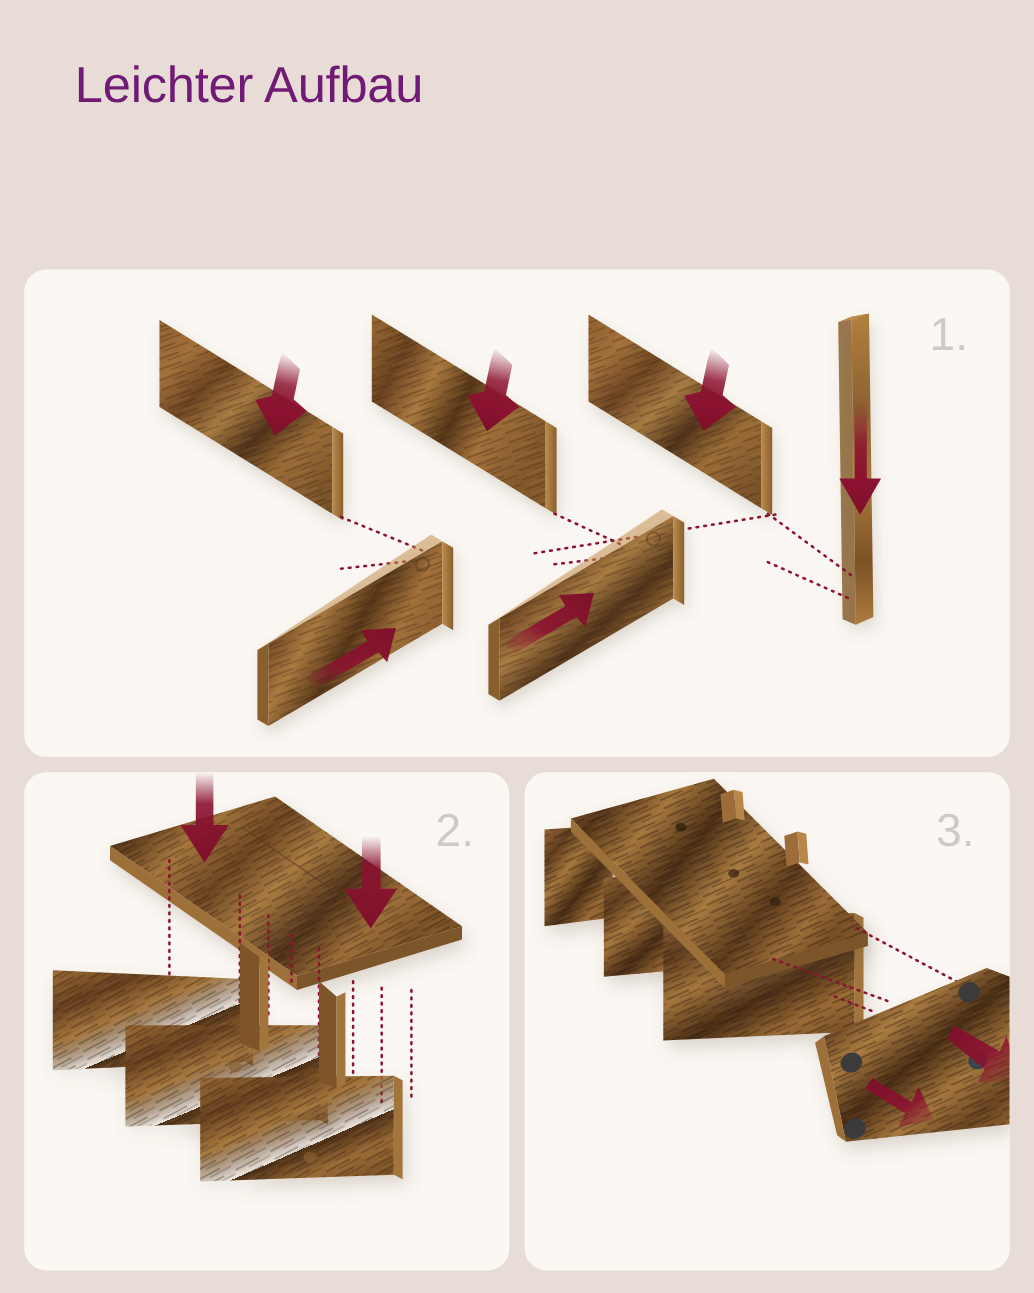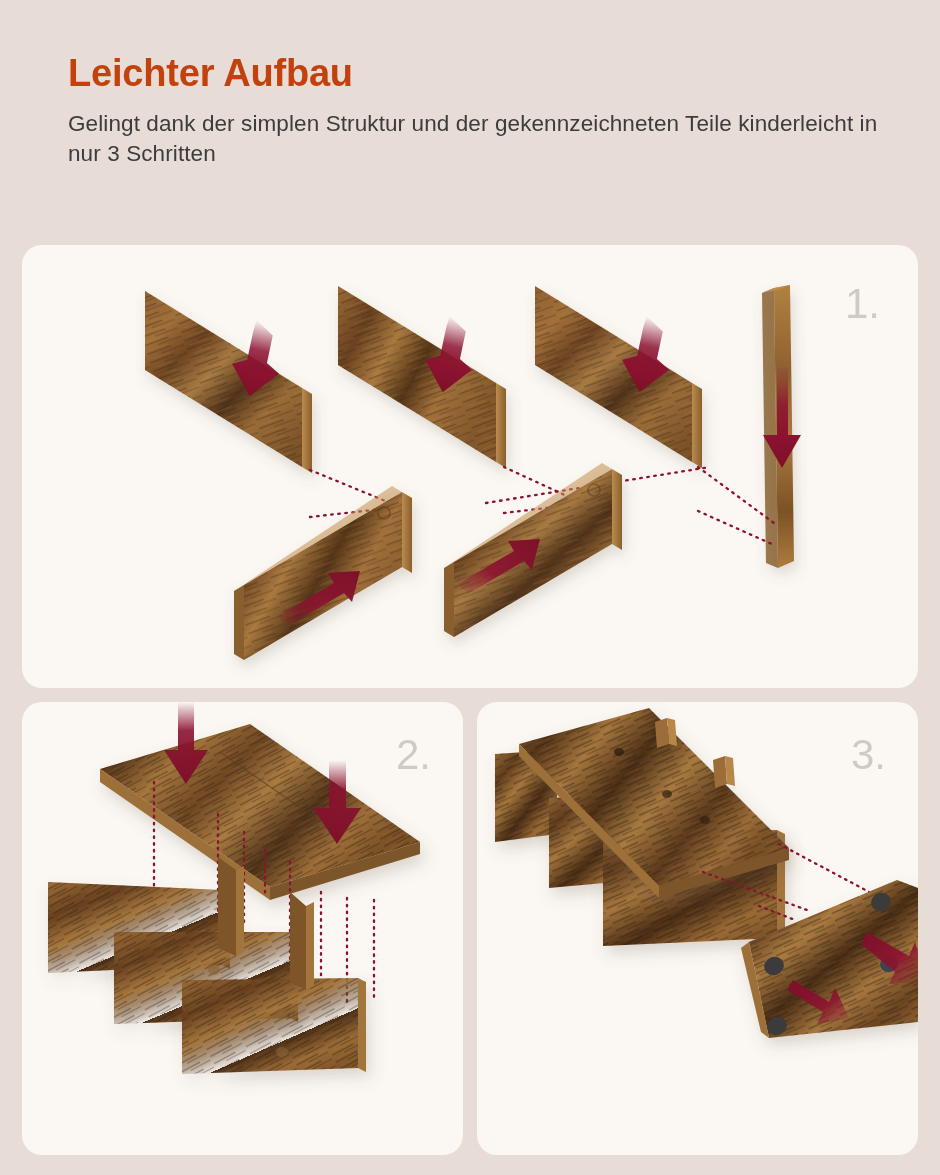--- a/index.html
+++ b/index.html
@@ -18,23 +18,23 @@
 
   
   .header {
     position: absolute;
     left: 68px;
     top: 52px;
     width: 850px;
   }
 
   .page-title {
-    font-size: 38px;
-    font-weight: 700;
-    color: #c2410c;
+    font-size: 46px;
+    font-weight: 400;
+    color: #701a75;
     letter-spacing: -0.2px;
     line-height: 1.12;
   }
 
   .page-subtitle {
     margin-top: 14px;
     font-size: 22.5px;
     font-weight: 400;
     color: #3c3c3c;
     line-height: 1.36;
@@ -70,21 +70,20 @@
     position: absolute;
     inset: 0;
   }
   .stage svg { width: 100%; height: 100%; display: block; }
 </style>
 </head>
 <body>
 
 <div class="header">
   <h1 class="page-title">Leichter Aufbau</h1>
-  <p class="page-subtitle">Gelingt dank der simplen Struktur und der gekennzeichneten Teile kinderleicht in nur 3 Schritten</p>
 </div>
 
 <div class="panel" id="panel-1">
   <div class="step-number">1.</div>
 
   <div class="stage">
     <svg viewBox="0 0 896 443" preserveAspectRatio="none" aria-hidden="true">
       <defs>
 
         <linearGradient id="woodFaceA" x1="0" y1="0" x2="0.85" y2="1">

